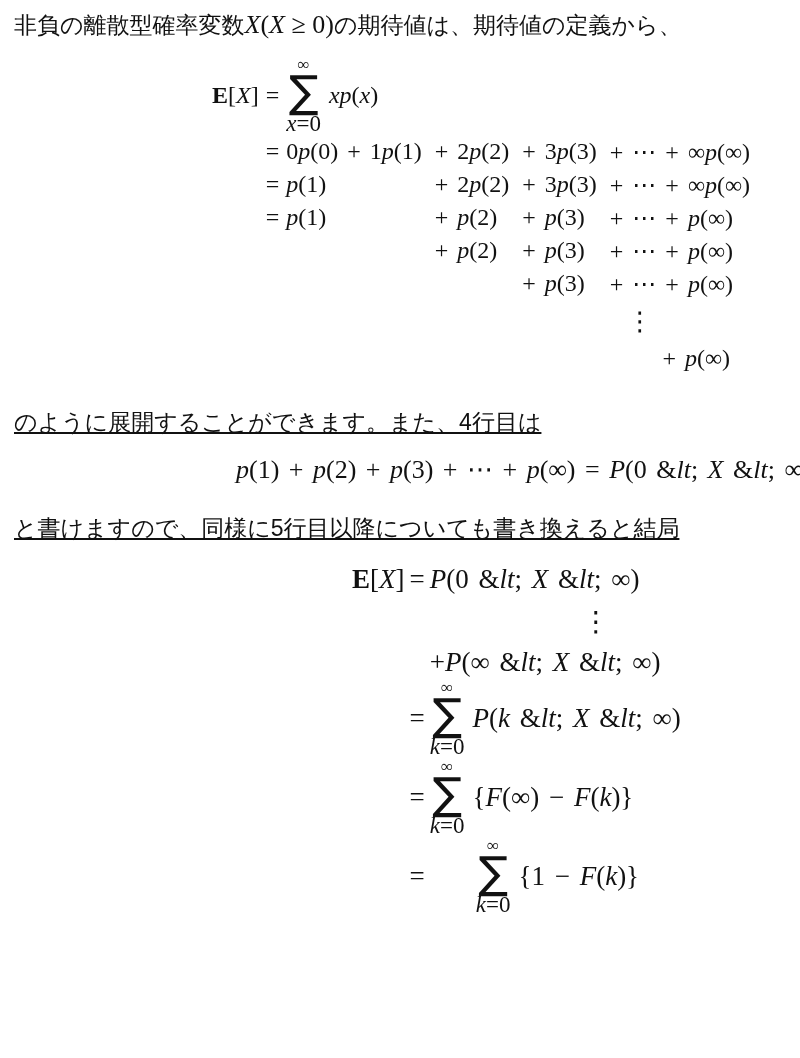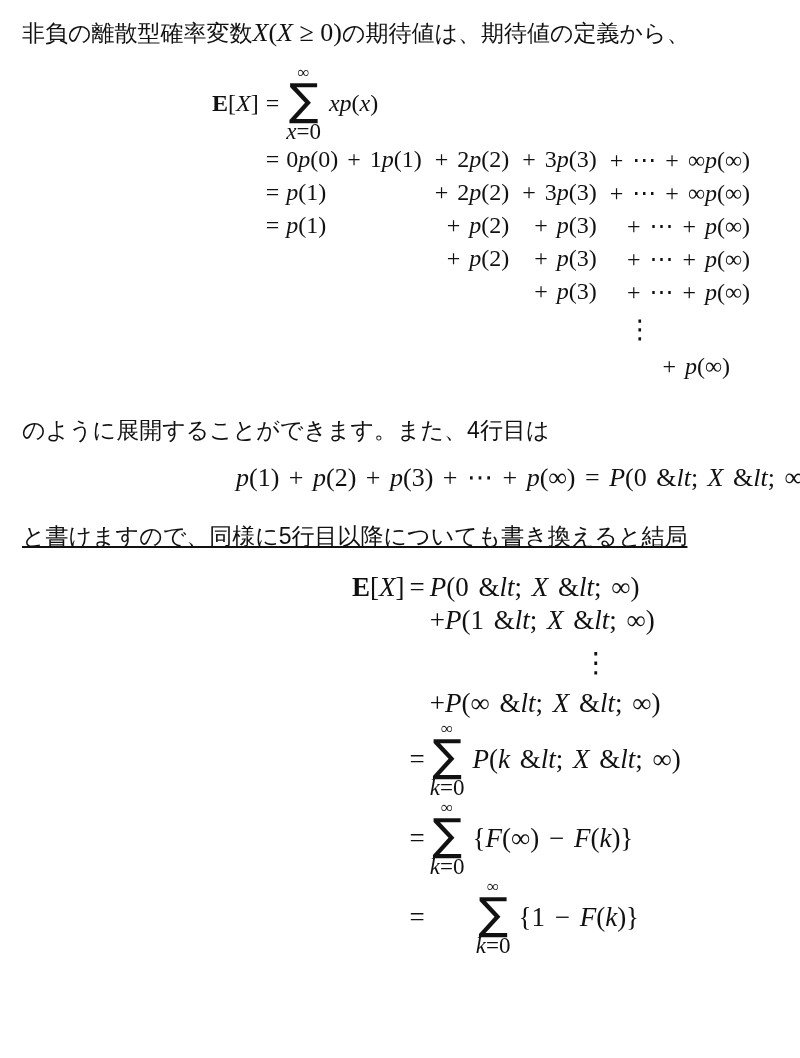--- a/index.html
+++ b/index.html
@@ -6,25 +6,25 @@
   body {
     width:800px; height:1058px;
     background:#ffffff; color:#111111;
     font-family:"Liberation Sans", sans-serif;
     overflow:hidden;
   }
   .page { padding:8px 14px 0 14px; }
 
   
   .jp {
-    font-size:23px; line-height:34px; margin:8px;
+    font-size:23px; line-height:34px; margin:0;
     font-family:"Liberation Sans", sans-serif;
     white-space:nowrap;
   }
-  .jp-2 { margin-top:30px; }
+  .jp-2 { margin-top:30px;text-decoration:underline; }
   .jp-3 { margin-top:22px;text-decoration:underline; }
   .jp-4 { margin-top:34px; }
 
   
   .math, .m td, .imath, .ceq {
     font-family:"Liberation Serif","DejaVu Serif",serif;
     font-style:normal;
   }
   .imath { font-size:26px; }
   i { font-style:italic; }
@@ -34,21 +34,21 @@
   .m td { padding:0; vertical-align:middle; white-space:nowrap; word-spacing:3px; }
 
   
   .m1 { margin:14px 0 0 198px; font-size:24px; }
   .m1 tr { height:33px; }
   .m1 tr.rsum { height:76px; }
   .m1 tr.rvd { height:42px; }
   .m1 td.lhs { text-align:right; }
   .m1 td.eq  { padding:0 7px; text-align:center; }
   .m1 td.c1  { }
-  .m1 td.cl  { text-align:right; padding-left:13px; }
+  .m1 td.cl  { text-align:left; padding-left:13px; }
   .m1 td.vd  { text-align:left; padding-left:30px; font-size:26px; }
   .m1 td.last{ text-align:right; padding-right:20px; }
 
   
   .ceq {
     margin:12px 0 0 222px; font-size:26px; line-height:38px;
     white-space:nowrap; word-spacing:3px;
   }
 
   
@@ -165,25 +165,20 @@
 
   <p class="jp jp-3">と書けますので、同様に5行目以降についても書き換えると結局</p>
 
   <table class="m m2">
     <tbody>
         <tr>
       <td class="lhs"><span class="mbf">E</span><span>[<i>X</i>]</span></td>
       <td class="eq">=</td>
       <td class="b2body"><i>P</i>(0 &amp;<i>lt</i>; <i>X</i> &amp;<i>lt</i>; ∞)</td>
     </tr>
-    <tr>
-      <td></td>
-          <td></td>
-      <td class="b2body">+<i>P</i>(1 &amp;<i>lt</i>; <i>X</i> &amp;<i>lt</i>; ∞)</td>
-    </tr>
     <tr class="rvd">
       <td></td>
           <td></td>
       <td class="vd">⋮</td>
     </tr>
     <tr>
       <td></td>
           <td></td>
       <td class="b2body">+<i>P</i>(∞ &amp;<i>lt</i>; <i>X</i> &amp;<i>lt</i>; ∞)</td>
     </tr>

